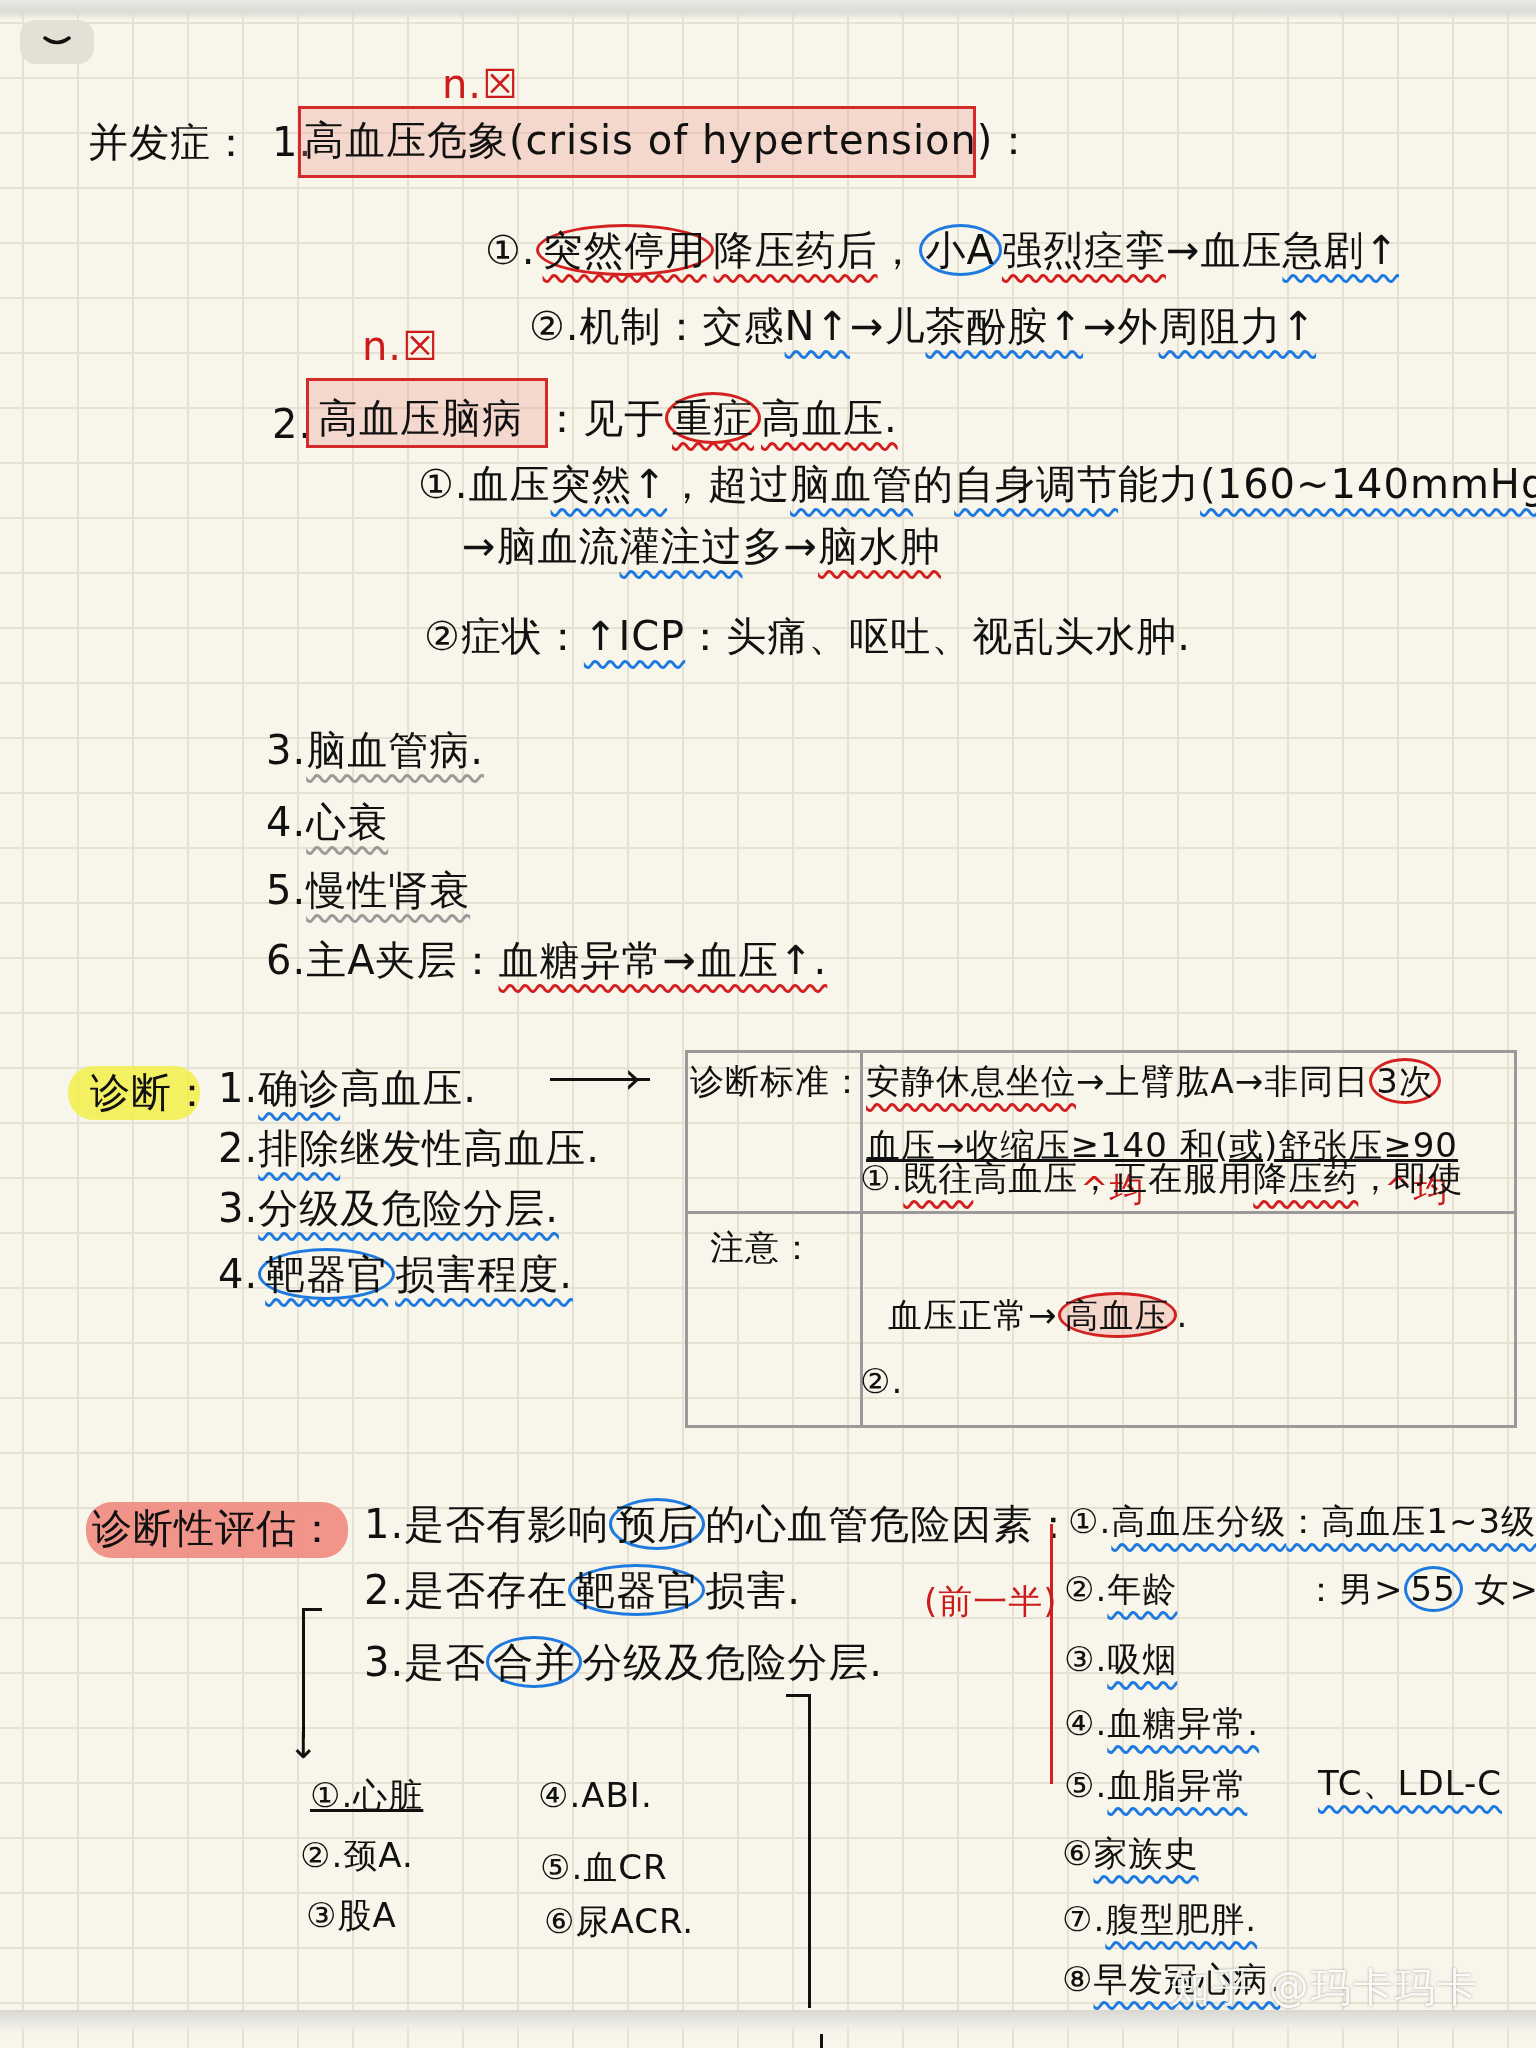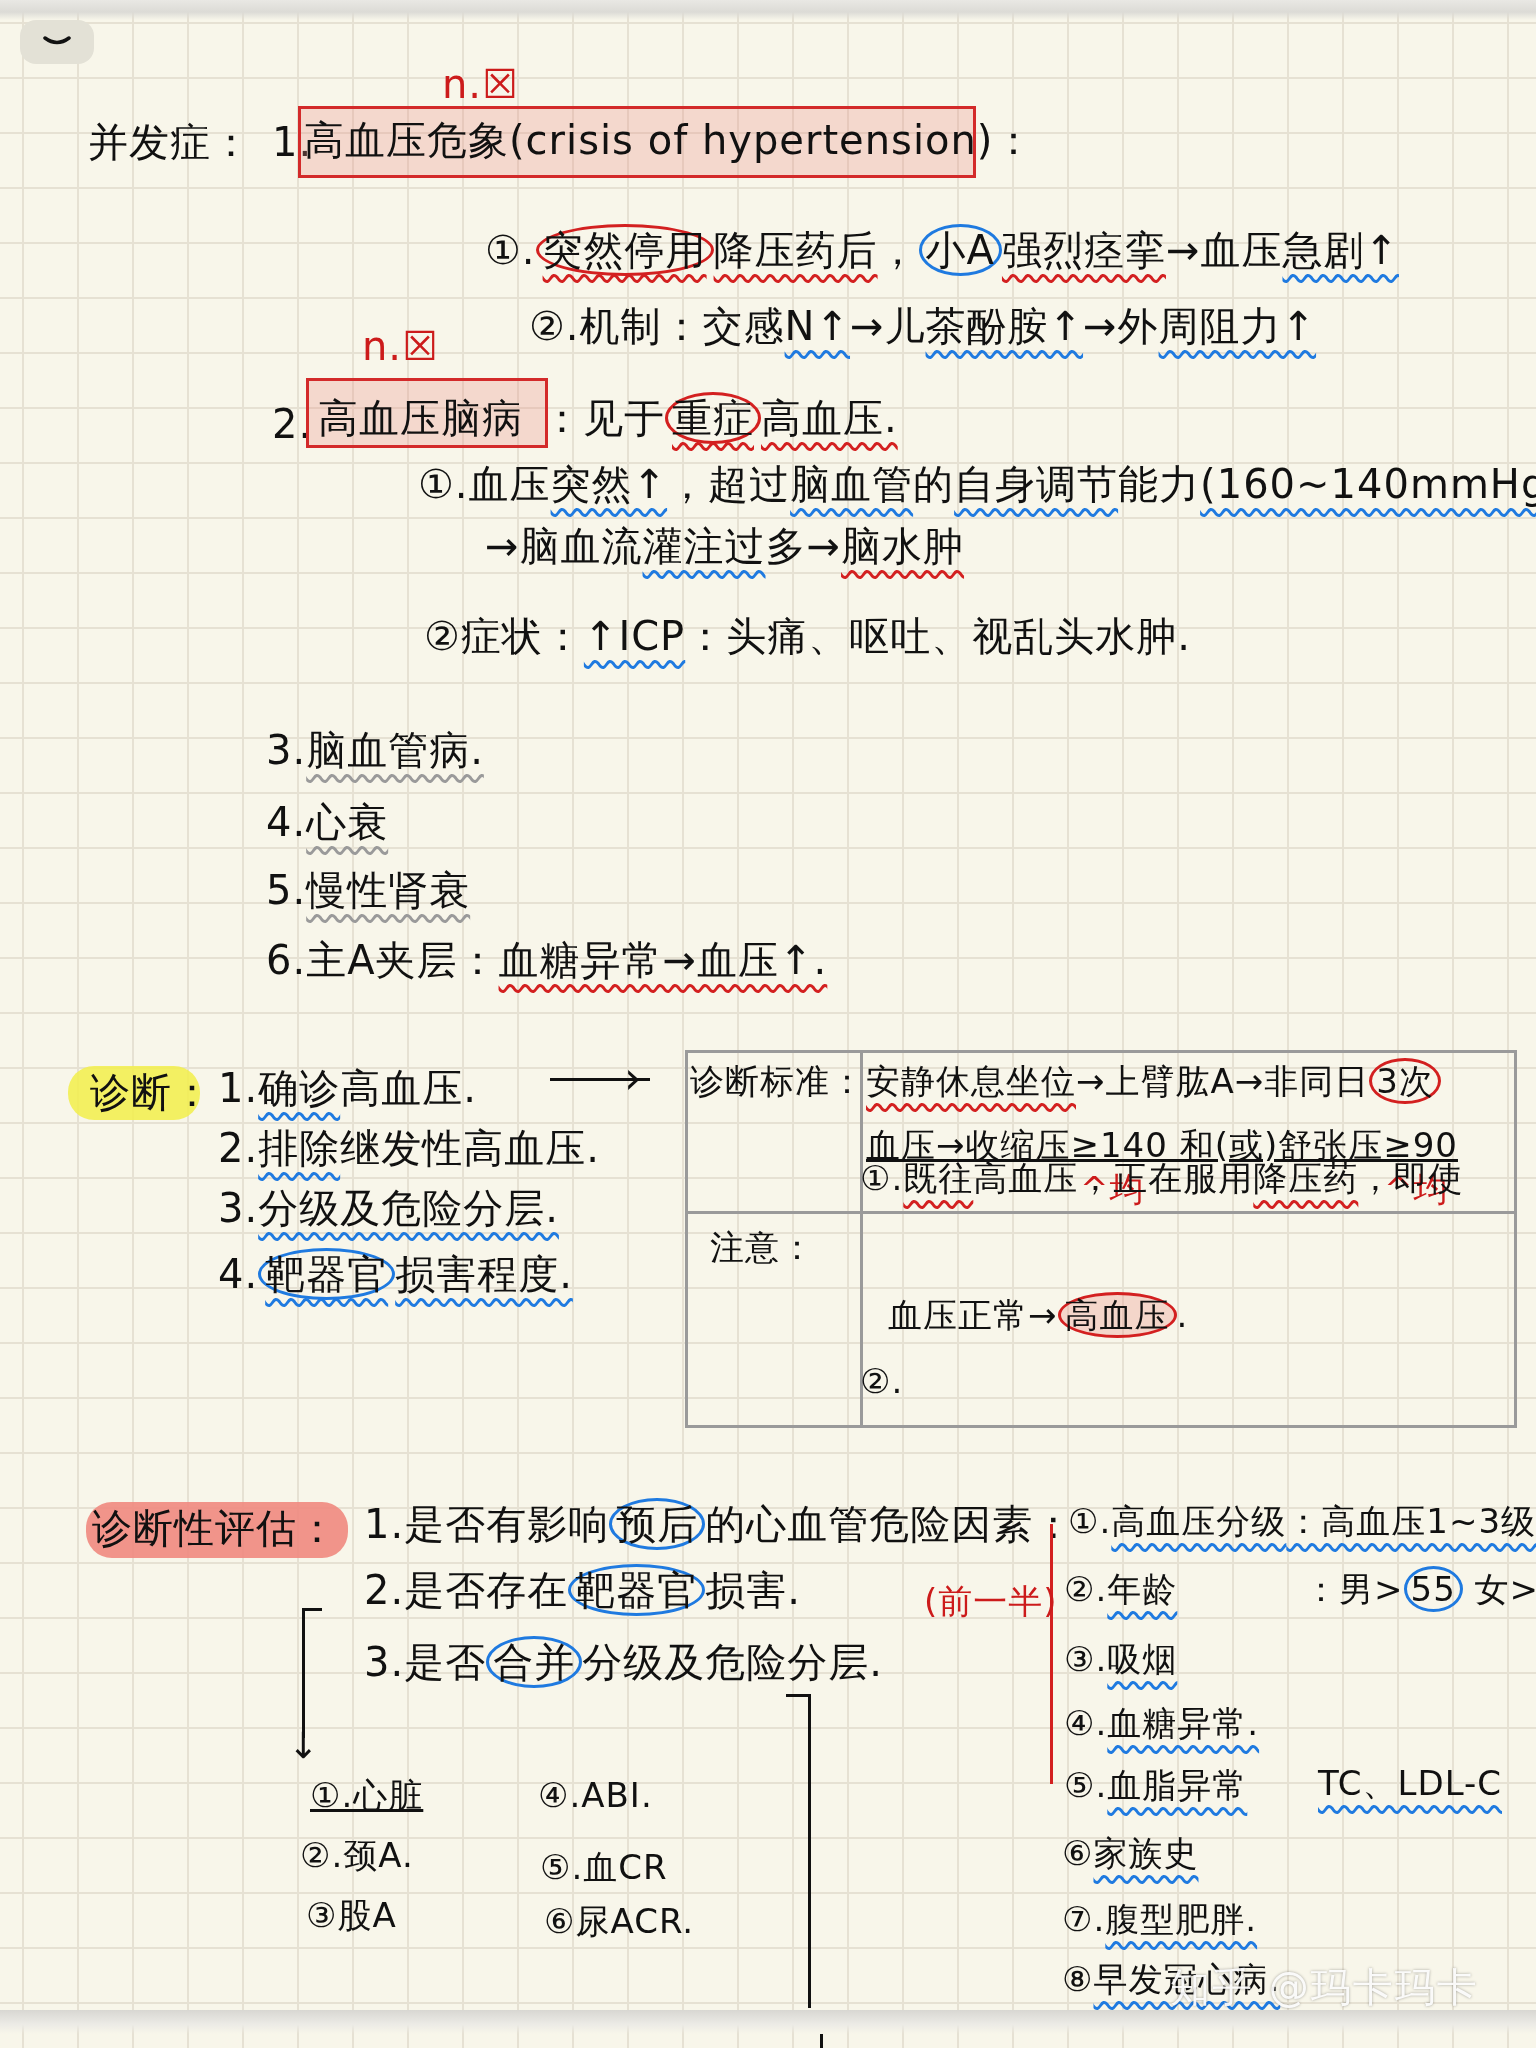--- a/index.html
+++ b/index.html
@@ -68,21 +68,21 @@
 <div class="t" style="left:272px;top:400px;">2.</div>
 <div class="box-red" style="left:306px;top:378px;width:236px;height:64px;"></div>
 <div class="t" style="left:310px;top:394px;margin-left:8px;">高血压脑病</div>
 <div class="t" style="left:542px;top:394px;">
   <span>：见于</span><span class="circ-red ul-red">重症</span><span class="ul-red">高血压.</span>
 </div>
 
 <div class="t" style="left:418px;top:460px;">
   <span>①.</span><span>血压</span><span class="ul-blue">突然↑</span><span>，超过</span><span class="ul-blue">脑血管</span><span>的</span><span class="ul-blue">自身调节</span><span>能力</span><span class="ul-blue">(160~140mmHg)</span>
 </div>
-<div class="t" style="left:462px;top:522px;margin-left:23px;">
+<div class="t" style="left:462px;top:522px;">
   <span>→脑血流</span><span class="ul-blue">灌注过</span><span>多→</span><span class="ul-red">脑水肿</span>
 </div>
 <div class="t" style="left:424px;top:612px;">
   <span>②</span><span>症状：</span><span class="ul-blue">↑ICP</span><span>：头痛、呕吐、视乱头水肿.</span>
 </div>
 
 <div class="t" style="left:266px;top:726px;"><span>3.</span><span class="ul-gray">脑血管病.</span></div>
 <div class="t" style="left:266px;top:798px;"><span>4.</span><span class="ul-gray">心衰</span></div>
 <div class="t" style="left:266px;top:866px;"><span>5.</span><span class="ul-gray">慢性肾衰</span></div>
 <div class="t" style="left:266px;top:936px;"><span>6.</span><span>主A夹层：</span><span class="ul-red">血糖异常→血压↑.</span></div>

